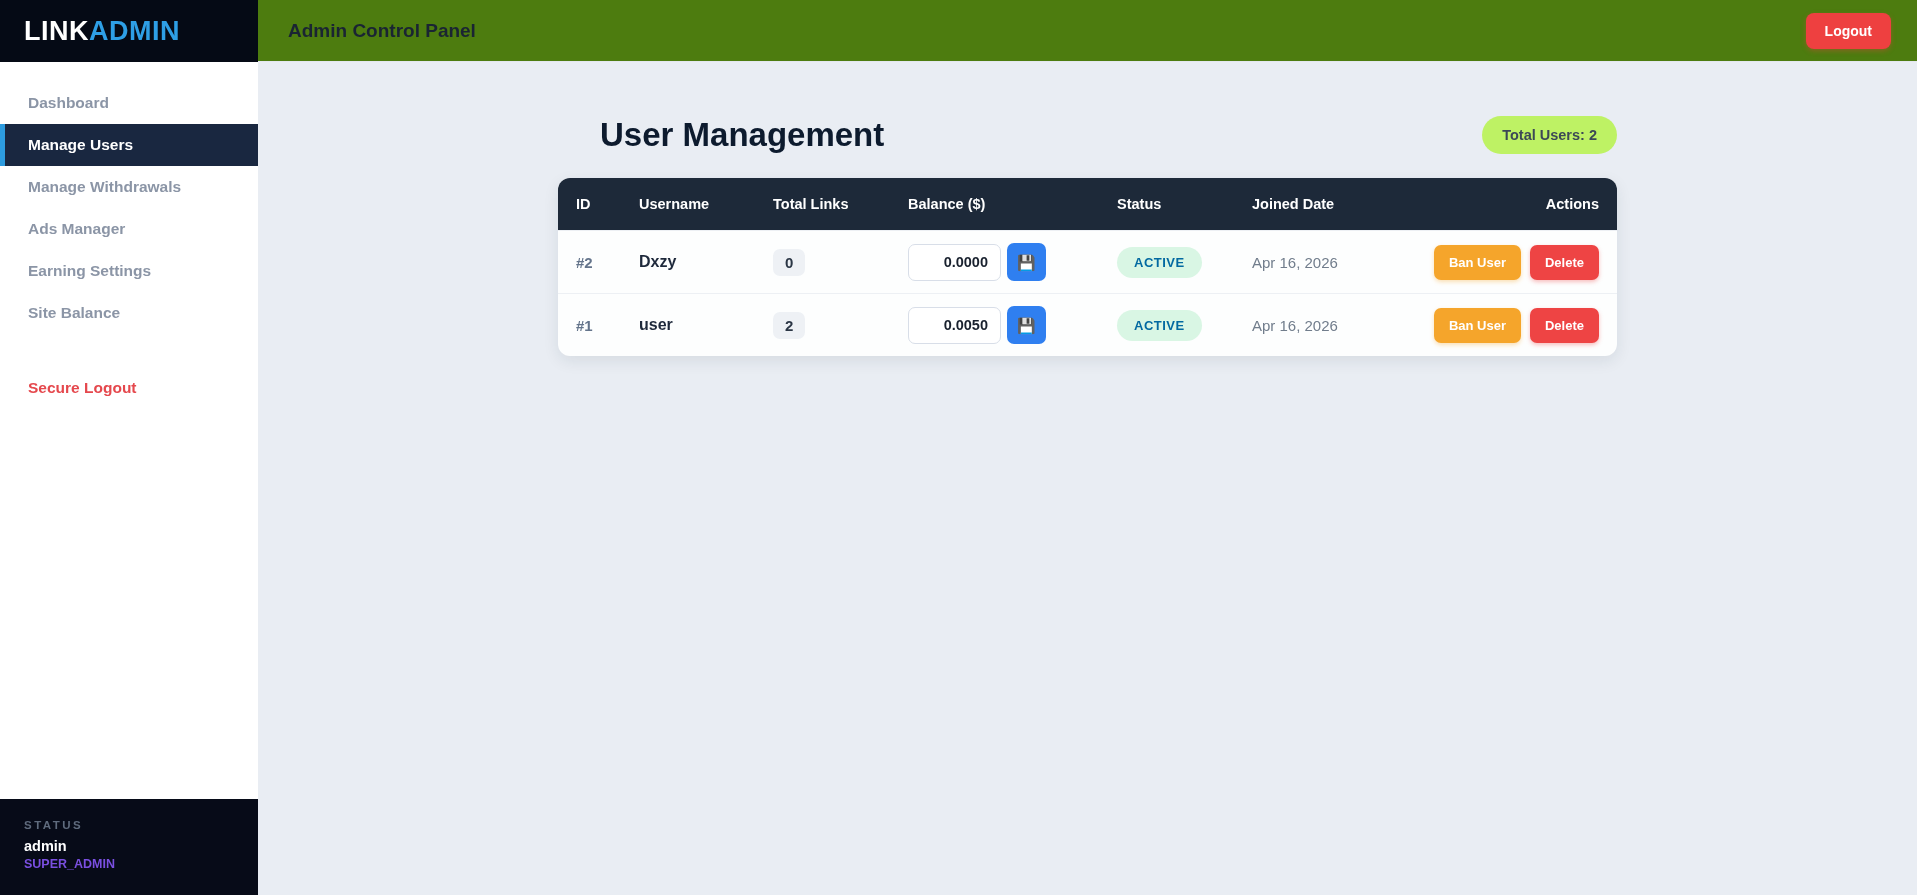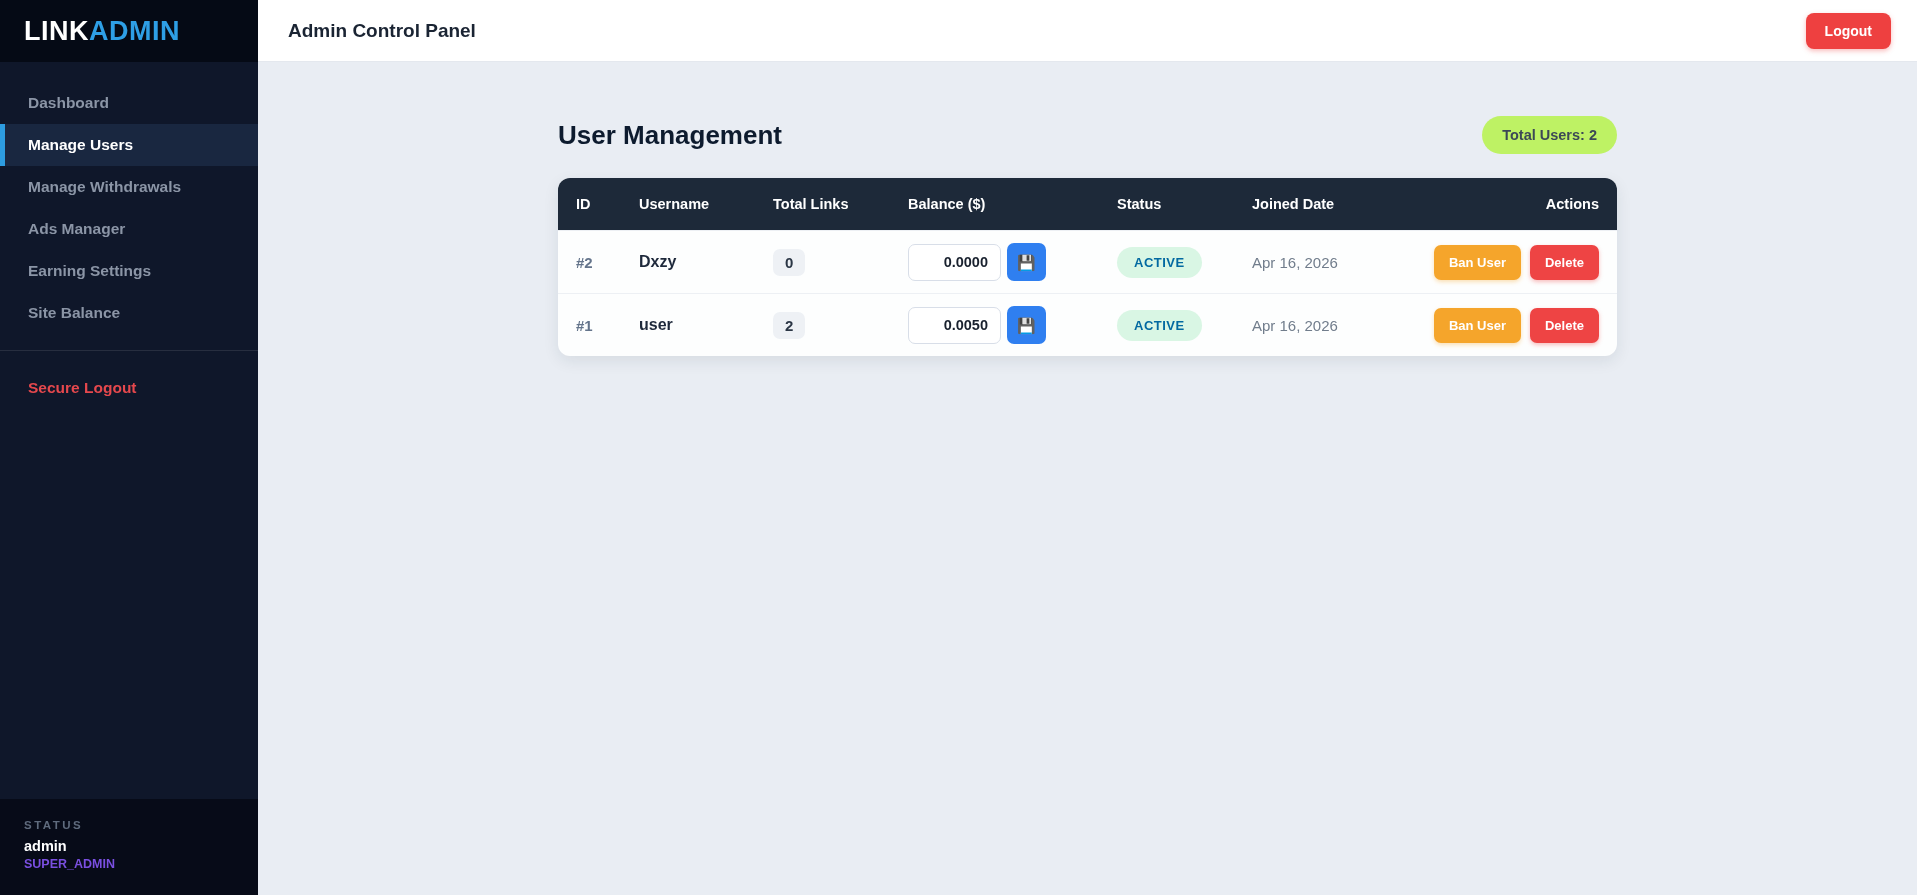--- a/index.html
+++ b/index.html
@@ -7,21 +7,21 @@
   body {
     font-family: "Liberation Sans", "DejaVu Sans", sans-serif;
     background: #e9edf3;
     overflow: hidden;
   }
   .app { display: flex; width: 1917px; height: 895px; }
 
   
   .sidebar {
     width: 258px; min-width: 258px; height: 100%;
-    background: #0f172a;
+    background: #ffffff;
     position: relative;
     display: flex; flex-direction: column;
   }
   .logo-strip {
     height: 62px; background: #050a15;
     display: flex; align-items: center;
     padding-left: 24px;
     font-size: 27px; font-weight: 800; letter-spacing: 0.5px;
   }
   .logo-part1 { color: #ffffff; }
@@ -62,21 +62,21 @@
   }
   .status-role {
     margin-top: 3px;
     font-size: 12.5px; font-weight: 700; color: #7a4fe0;
   }
 
   
   .right-col { flex: 1; display: flex; flex-direction: column; min-width: 0; }
   .topbar {
     height: 62px; min-height: 62px;
-    background: #ffffff;
+    background: #4d7c0f;
     border-bottom: 1px solid #e4e8ee;
     display: flex; align-items: center; justify-content: space-between;
     padding: 0 26px 0 30px;
   }
   .topbar-title { font-size: 19px; font-weight: 700; color: #1a2433; }
   .logout-btn {
     background: #ee4040; color: #ffffff;
     border: none; border-radius: 8px;
     padding: 10px 19px;
     font-family: inherit;
@@ -85,21 +85,21 @@
     box-shadow: 0 2px 5px rgba(238,64,64,0.35);
   }
 
   .main { flex: 1; overflow: auto; }
   .content { width: 1059px; margin: 0 auto; padding-top: 54px; }
 
   .heading-row {
     display: flex; align-items: center; justify-content: space-between;
     margin-bottom: 24px;
   }
-  .page-title { font-size: 26px; font-weight: 800; color: #0d1b2e; }
+  .page-title { font-size: 33px; font-weight: 800; color: #0d1b2e; margin-left: 42px; }
   .total-users-badge {
     background: #bef264; color: #3c4856;
     font-size: 14.5px; font-weight: 700;
     border-radius: 999px;
     padding: 11px 20px;
   }
 
   
   .table-card {
     background: #fdfefe;

